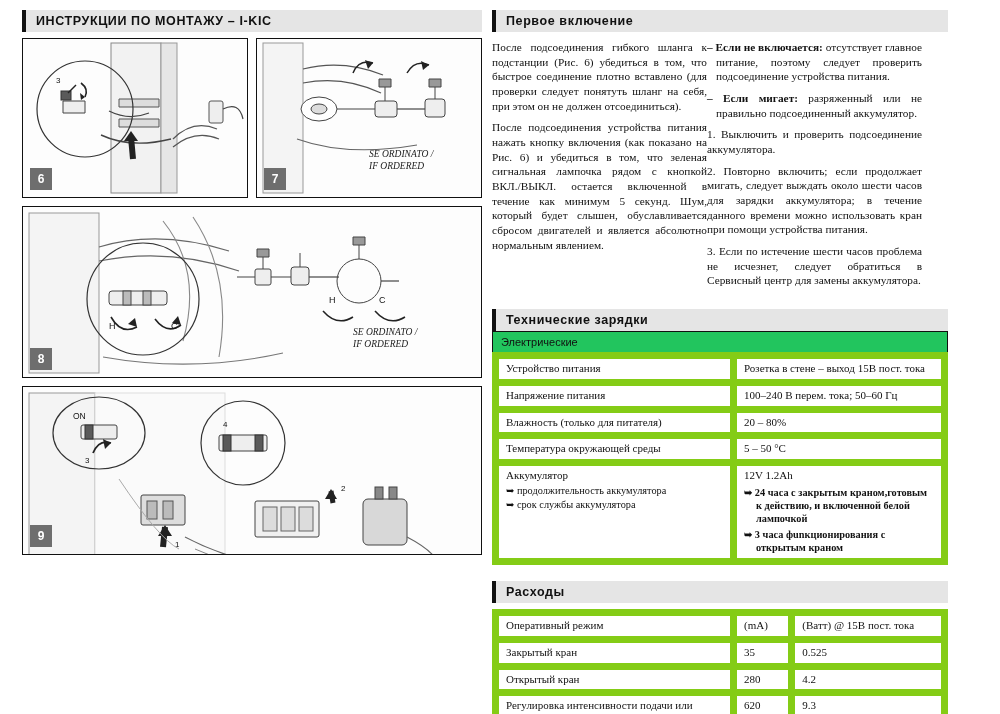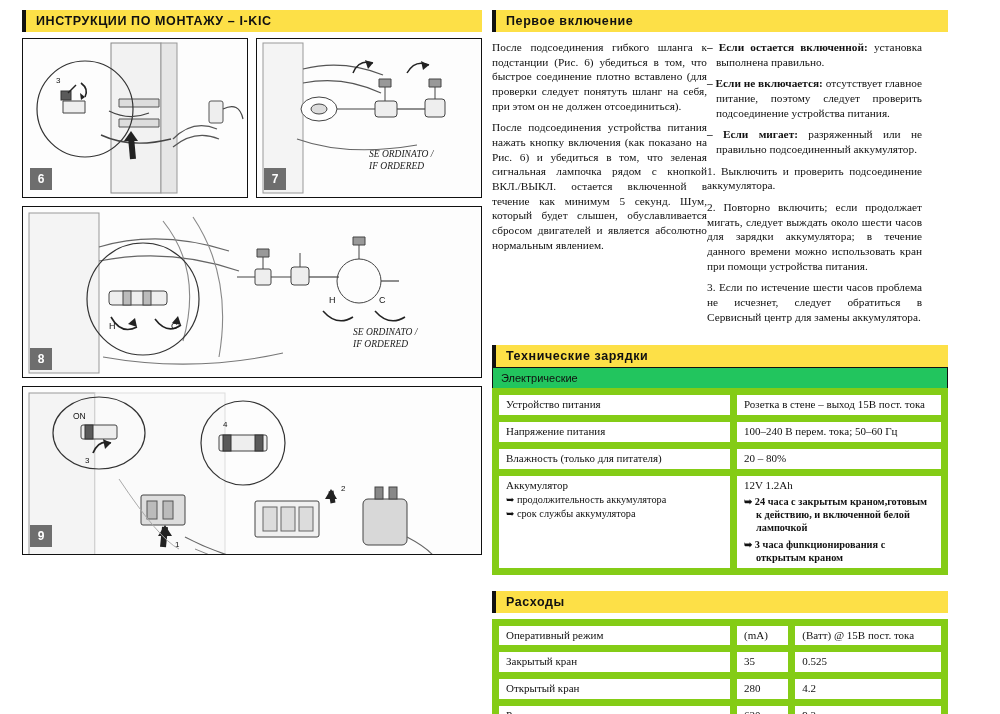--- a/index.html
+++ b/index.html
@@ -20,21 +20,21 @@
     box-sizing: border-box;
   }
   
   .left-col {
     position: absolute;
     left: 22px;
     top: 10px;
     width: 460px;
   }
   .section-head {
-    background: #fde047;
+    background: #e5e5e5;
     border-left: 4px solid #111;
     font-family: "Liberation Sans", sans-serif;
     font-weight: bold;
     font-size: 12.5px;
     letter-spacing: .6px;
     padding: 4px 8px 4px 10px;
     color: #111;
   }
   .fig-grid {
     margin-top: 6px;
@@ -315,21 +315,20 @@
   <div class="right-col">
 
     <div class="section-head">Первое включение</div>
 
     <div class="txt-cols">
       <div class="txt-col">
         <p>После подсоединения гибкого шланга к подстанции (Рис. 6) убедиться в том, что быстрое соединение плотно вставлено (для проверки следует понятуть шланг на себя, при этом он не должен отсоединиться).</p>
         <p>После подсоединения устройства питания нажать кнопку включения (как показано на Рис. 6) и убедиться в том, что зеленая сигнальная лампочка рядом с кнопкой ВКЛ./ВЫКЛ. остается включенной в течение как минимум 5 секунд. Шум, который будет слышен, обуславливается сбросом двигателей и является абсолютно нормальным явлением.</p>
       </div>
       <div class="txt-col">
-        <p class="dash-item"><b>– Если остается включенной:</b><span> установка выполнена правильно.</span></p>
         <p class="dash-item"><b>– Если не включается:</b><span> отсутствует главное питание, поэтому следует проверить подсоединение устройства питания.</span></p>
         <p class="dash-item"><b>– Если мигает:</b><span> разряженный или не правильно подсоединенный аккумулятор.</span></p>
         <p class="num-item">1. Выключить и проверить подсоединение аккумулятора.</p>
         <p class="num-item">2. Повторно включить; если продолжает мигать, следует выждать около шести часов для зарядки аккумулятора; в течение данного времени можно использовать кран при помощи устройства питания.</p>
         <p class="num-item">3. Если по истечение шести часов проблема не исчезнет, следует обратиться в Сервисный центр для замены аккумулятора.</p>
       </div>
     </div>
 
     <div class="section-head tbl-head-bar">Технические зарядки</div>
 
@@ -341,20 +340,24 @@
           <td class="col-label">Устройство питания</td>
           <td>Розетка в стене – выход 15В пост. тока</td>
         </tr>
         <tr>
           <td class="col-label">Напряжение питания</td>
           <td>100–240 В перем. тока; 50–60 Гц</td>
         </tr>
         <tr>
           <td class="col-label">Влажность (только для питателя)</td>
           <td>20 – 80%</td>
+        </tr>
+        <tr>
+          <td class="col-label">Температура окружающей среды</td>
+          <td>5 – 50 °C</td>
         </tr>
         <tr>
           <td class="col-label">
             <div>Аккумулятор</div>
             <ul class="sub-list">
               <li><span class="arrow">➥ </span><span>продолжительность аккумулятора</span></li>
               <li><span class="arrow">➥ </span><span>срок службы аккумулятора</span></li>
             </ul>
           </td>
           <td>

